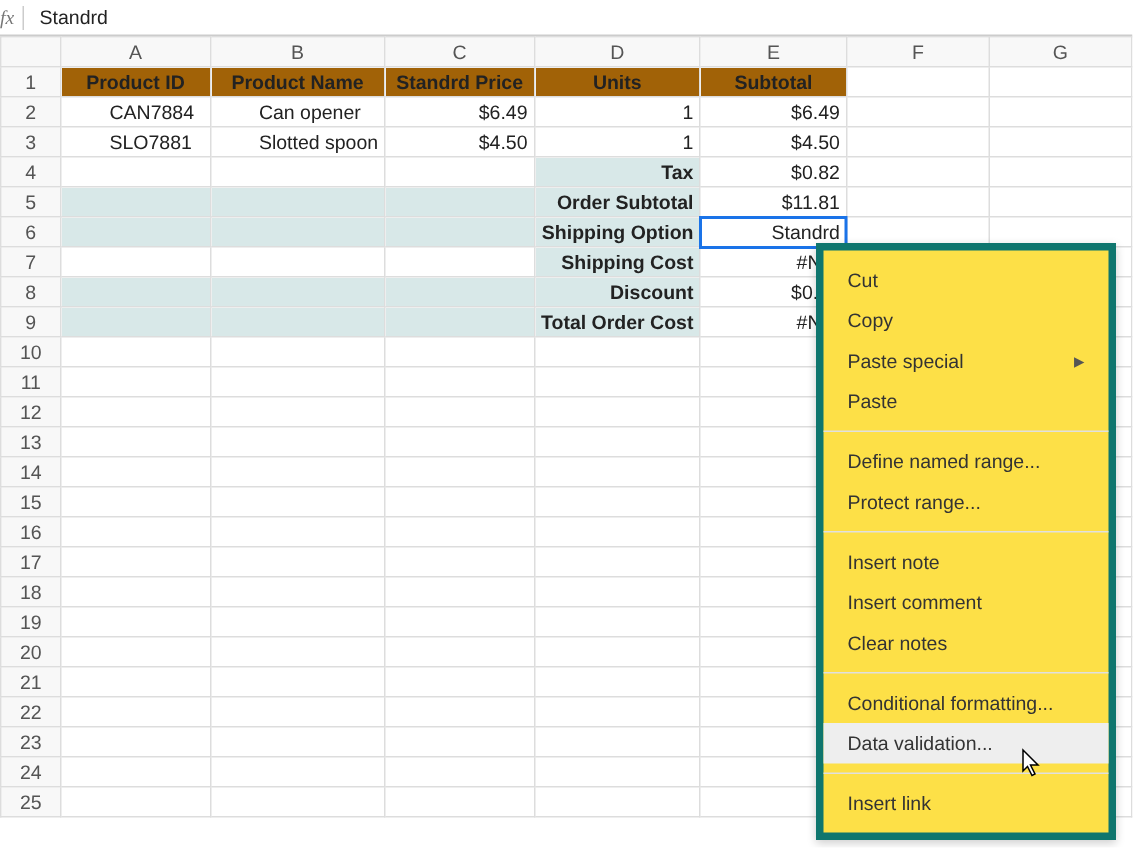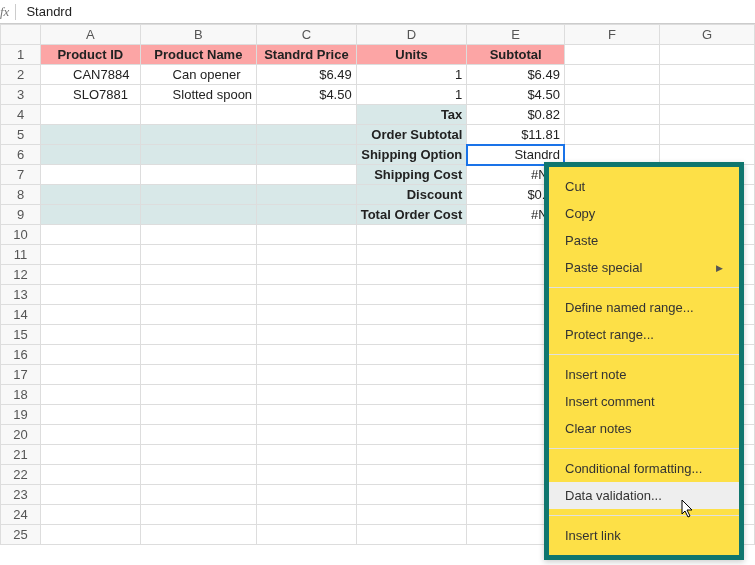--- a/index.html
+++ b/index.html
@@ -76,21 +76,21 @@
     background: #f8f8f8;
   }
   .col-A { width: 100px; }
   .col-B { width: 100px; }
   .col-C { width: 100px; }
   .col-D { width: 100px; }
   .col-E { width: 100px; }
   .col-F { width: 100px; }
   .col-G { width: 100px; }
   .header-cell {
-    background: #fca5a5;
+    background: #a16207;
     font-weight: bold;
     text-align: center;
   }
   .label-cell {
     background: #d8e8e8;
     font-weight: bold;
     text-align: right;
   }
   .left { text-align: left; padding-left: 32px; }
   .right { text-align: right; }
@@ -427,25 +427,25 @@
 </div>
 
 <div class="context-menu" id="context-menu">
     <div class="menu-item">
       <span>Cut</span>
     </div>
     <div class="menu-item">
       <span>Copy</span>
     </div>
     <div class="menu-item">
-      <span>Paste</span>
-    </div>
-    <div class="menu-item">
       <span>Paste special</span>
       <span class="submenu-arrow">▶</span>
+    </div>
+    <div class="menu-item">
+      <span>Paste</span>
     </div>
     <div class="menu-divider"></div>
     <div class="menu-item">
       <span>Define named range...</span>
     </div>
     <div class="menu-item">
       <span>Protect range...</span>
     </div>
     <div class="menu-divider"></div>
     <div class="menu-item">

